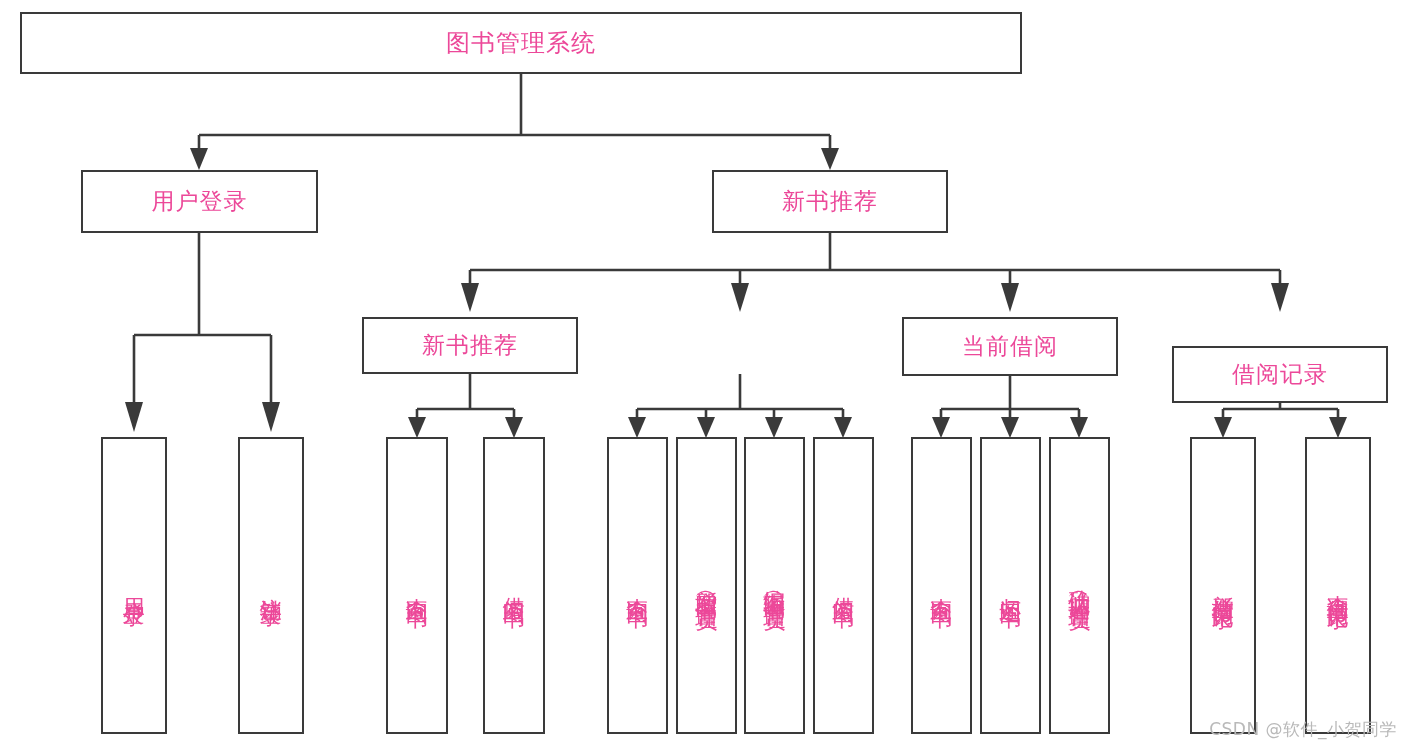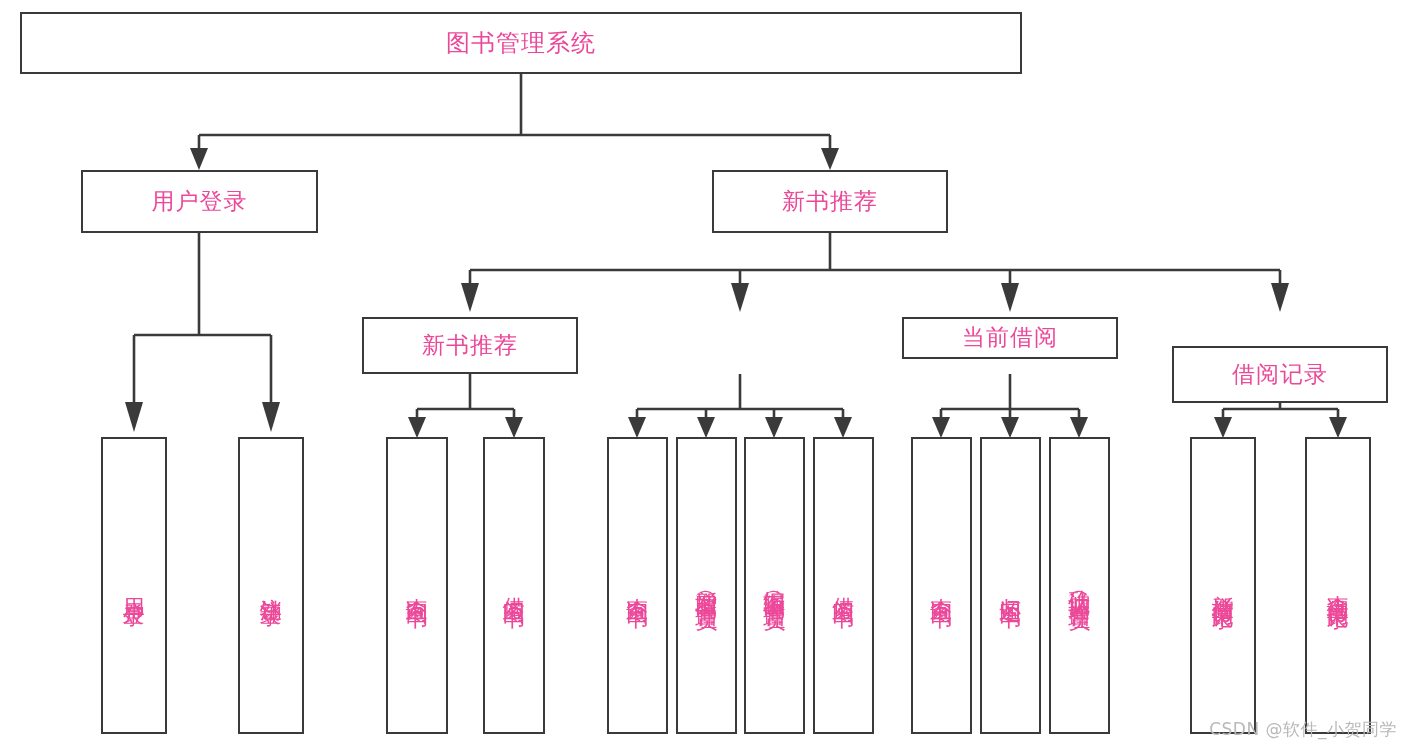--- a/index.html
+++ b/index.html
@@ -183,21 +183,21 @@
   <div class="node horiz" style="left:81px; top:170px; width:237px; height:63px;">
     <span class="label">用户登录</span>
   </div>
   <div class="node horiz" style="left:712px; top:170px; width:236px; height:63px;">
     <span class="label">新书推荐</span>
   </div>
 
   <div class="node horiz" style="left:362px; top:317px; width:216px; height:57px;">
     <span class="label">新书推荐</span>
   </div>
-  <div class="node horiz" style="left:902px; top:317px; width:216px; height:42px;">
+  <div class="node horiz" style="left:902px; top:317px; width:216px; height:59px;">
     <span class="label">当前借阅</span>
   </div>
   <div class="node horiz" style="left:1172px; top:317px; width:216px; height:57px;margin-top:29px;">
     <span class="label">借阅记录</span>
   </div>
 
   <div class="node vert" style="left:101px; top:437px; width:66px; height:297px;">
     <span class="label">用户登录</span>
   </div>
   <div class="node vert" style="left:238px; top:437px; width:66px; height:297px;">

